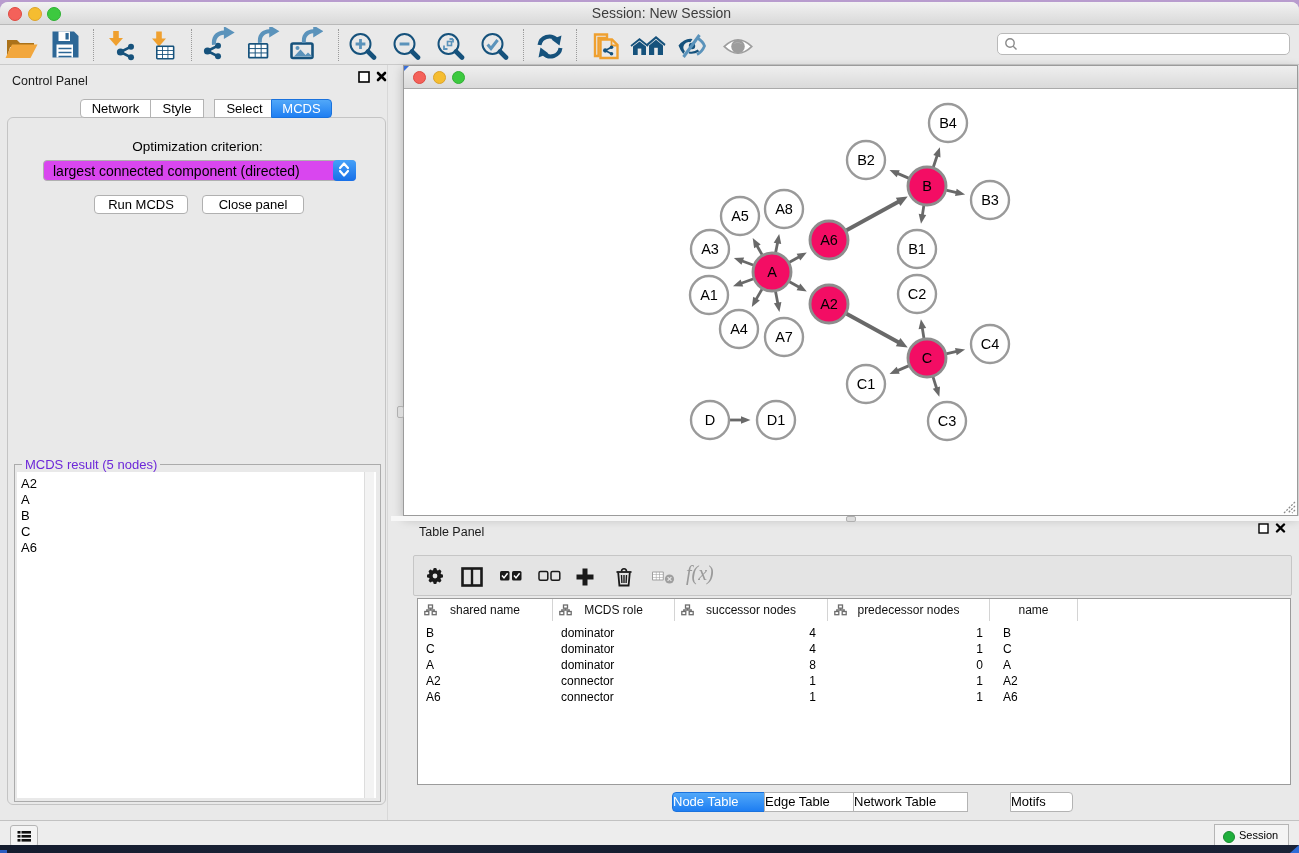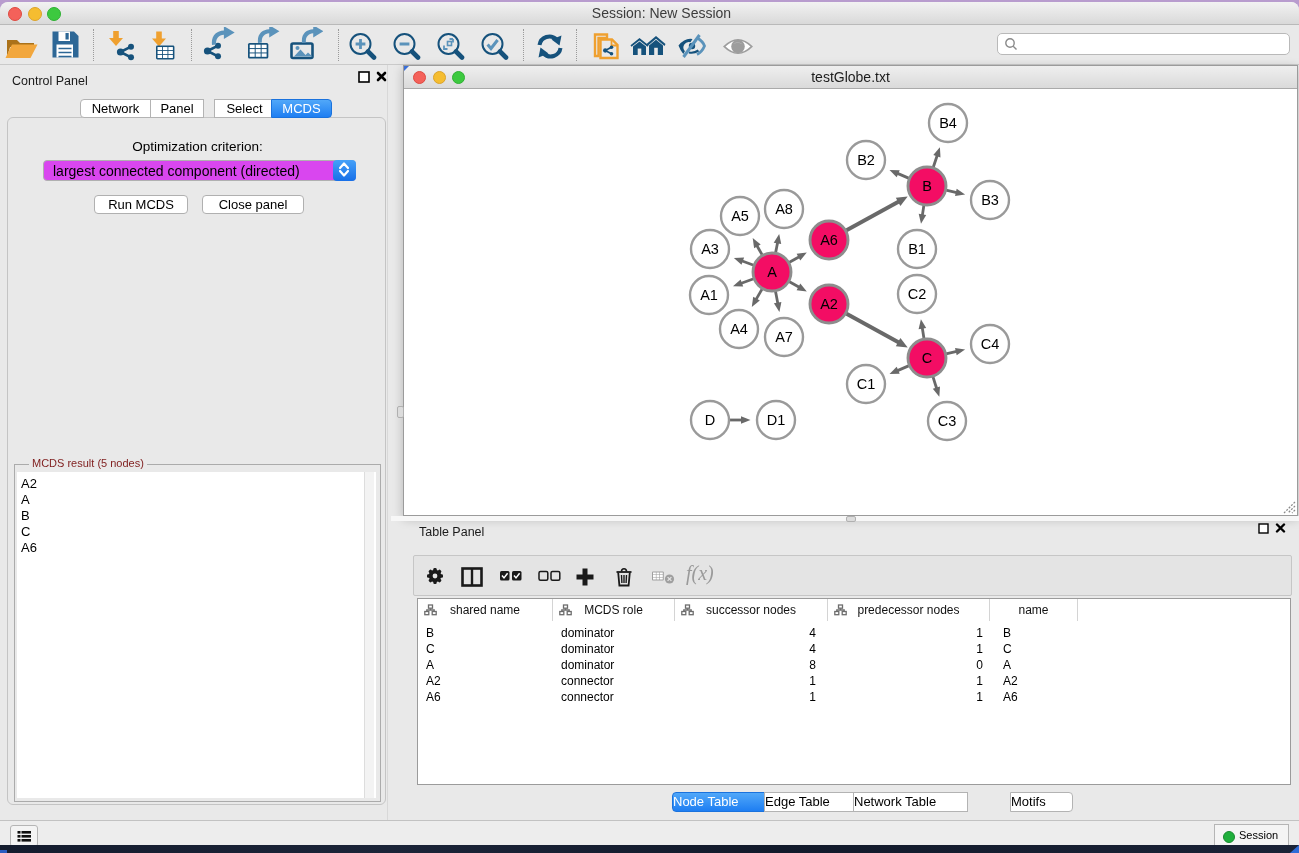--- a/index.html
+++ b/index.html
@@ -26,21 +26,21 @@
  border:1px solid #c4c4c4;border-radius:6px;}
 #opt-label{position:absolute;left:0;top:137px;width:395px;text-align:center;font-size:13.5px;color:#000;}
 #dropdown{position:absolute;left:43px;top:158px;width:311px;height:19px;background:#d946ef;
  border:1px solid #b0b0b0;border-radius:4px;}
 #dropdown .txt{position:absolute;left:9px;top:2px;font-size:14px;color:#000;}
 #dropdown .step{position:absolute;right:-1px;top:-1px;width:23px;height:21px;border-radius:4px;
  background:linear-gradient(#46a1f8,#176fe8);}
 .btn{position:absolute;height:17px;background:#fff;border:1px solid #b0b0b0;border-radius:4px;
  font-size:13px;text-align:center;line-height:17px;color:#000;}
 #groupbox{position:absolute;left:14px;top:462px;width:365px;height:336px;border:1px solid #ababab;}
-#groupbox .lbl{position:absolute;left:14px;top:-8px;background:#e9e9e9;padding:0 3px;font-size:11px;color:#7f1d1d;}
+#groupbox .lbl{position:absolute;left:7px;top:-8px;background:#e9e9e9;padding:0 3px;font-size:13px;color:#6d28d9;}
 #mlist{position:absolute;left:2px;top:7px;width:359px;height:326px;background:#fff;}
 #mlist .items{position:absolute;left:4px;top:4px;font-size:13px;line-height:16px;color:#000;}
 #mlist .sb{position:absolute;right:2px;top:0px;width:9px;height:326px;background:#f3f3f3;border-left:1px solid #ddd;}
 #netwin{position:absolute;left:403px;top:63px;width:893px;height:449px;
  background:#fff;border:1px solid #9b9b9b;box-shadow:0 3px 10px rgba(0,0,0,.22);}
 #net-titlebar{position:absolute;left:0;top:0;width:100%;height:22px;
  background:linear-gradient(#efefef,#dadada);border-bottom:1px solid #aaa;}
 #net-titlebar .tl{position:absolute;top:5px;width:11px;height:11px;border-radius:50%;}
 #net-title-text{position:absolute;top:3px;width:100%;text-align:center;font-size:14px;color:#1c1c1c;}
 #graph{position:absolute;left:0;top:23px;}
@@ -219,21 +219,21 @@
   <div id="cp-title">
       <span class="t">Control Panel</span>
     <svg style="position:absolute;left:358px;top:6px" width="30" height="12" viewBox="0 0 30 12">
       <rect x="1" y="1" width="10" height="10" fill="#fff" stroke="#000" stroke-width="1.6"></rect>
       <path d="M20 2 L27 9 M27 2 L20 9" stroke="#000" stroke-width="2.6" stroke-linecap="round"></path>
     </svg>
   </div>
   <div id="cp-box"></div>
   <div id="cp-tabs">
     <div class="cptab" style="left:0;width:69px;border-radius:4px 0 0 4px;">Network</div>
-    <div class="cptab" style="left:70px;width:52px;">Panel</div>
+    <div class="cptab" style="left:70px;width:52px;">Style</div>
     <div class="cptab" style="left:134px;width:59px;">Select</div>
     <div class="cptab" style="left:191px;width:59px;border-radius:0 4px 4px 0;background:linear-gradient(#51a8f9,#1e7ef2);border-color:#1a72dd;color:#fff;">MCDS</div>
   </div>
   <div id="opt-label">Optimization criterion:</div>
   <div id="dropdown">
       <span class="txt">largest connected component (directed)</span>
     <div class="step"><svg width="22" height="19" viewBox="0 0 22 19">
       <path d="M7 8 L11 3.5 L15 8" fill="none" stroke="#fff" stroke-width="2.2" stroke-linecap="round" stroke-linejoin="round"></path>
       <path d="M7 11 L11 15.5 L15 11" fill="none" stroke="#fff" stroke-width="2.2" stroke-linecap="round" stroke-linejoin="round"></path>
     </svg></div>
@@ -245,21 +245,20 @@
     <div id="mlist">
         <div class="items">A2<br>A<br>B<br>C<br>A6</div>
         <div class="sb"></div>
       </div>
   </div>
   <div id="netwin">
     <div id="net-titlebar">
       <div class="tl" style="left:9px;background:#f4615a;border:1px solid #dd4a41;"></div>
       <div class="tl" style="left:29px;background:#f5bd30;border:1px solid #dba32a;"></div>
       <div class="tl" style="left:48px;background:#3dc93f;border:1px solid #2fb033;"></div>
-      <div id="net-title-text">testGlobe.txt</div>
     </div>
     <svg id="graph" width="892" height="425" viewBox="0 0 892 425">
         <line x1="349.7" y1="189.7" x2="336.0" y2="194.7" stroke="#696969" stroke-width="2.8"></line>
 <polygon points="329.0,197.3 336.6,190.4 339.2,197.6" fill="#696969"></polygon>
 <line x1="349.7" y1="176.2" x2="336.9" y2="171.5" stroke="#696969" stroke-width="2.8"></line>
 <polygon points="329.9,168.9 340.1,168.6 337.5,175.7" fill="#696969"></polygon>
 <line x1="358.3" y1="166.1" x2="352.4" y2="155.7" stroke="#696969" stroke-width="2.8"></line>
 <polygon points="348.7,149.1 356.7,155.5 350.1,159.3" fill="#696969"></polygon>
 <line x1="371.6" y1="163.8" x2="373.8" y2="152.4" stroke="#696969" stroke-width="2.8"></line>
 <polygon points="375.2,145.0 377.2,155.1 369.7,153.7" fill="#696969"></polygon>

